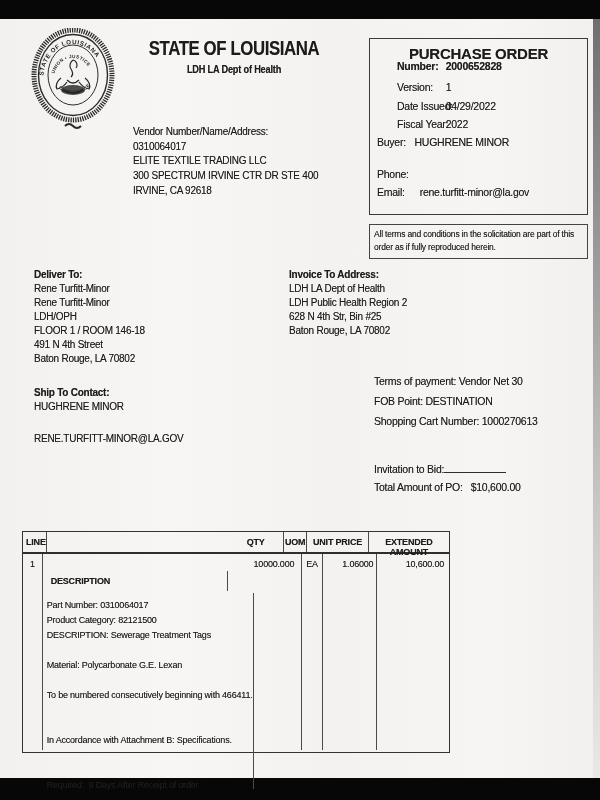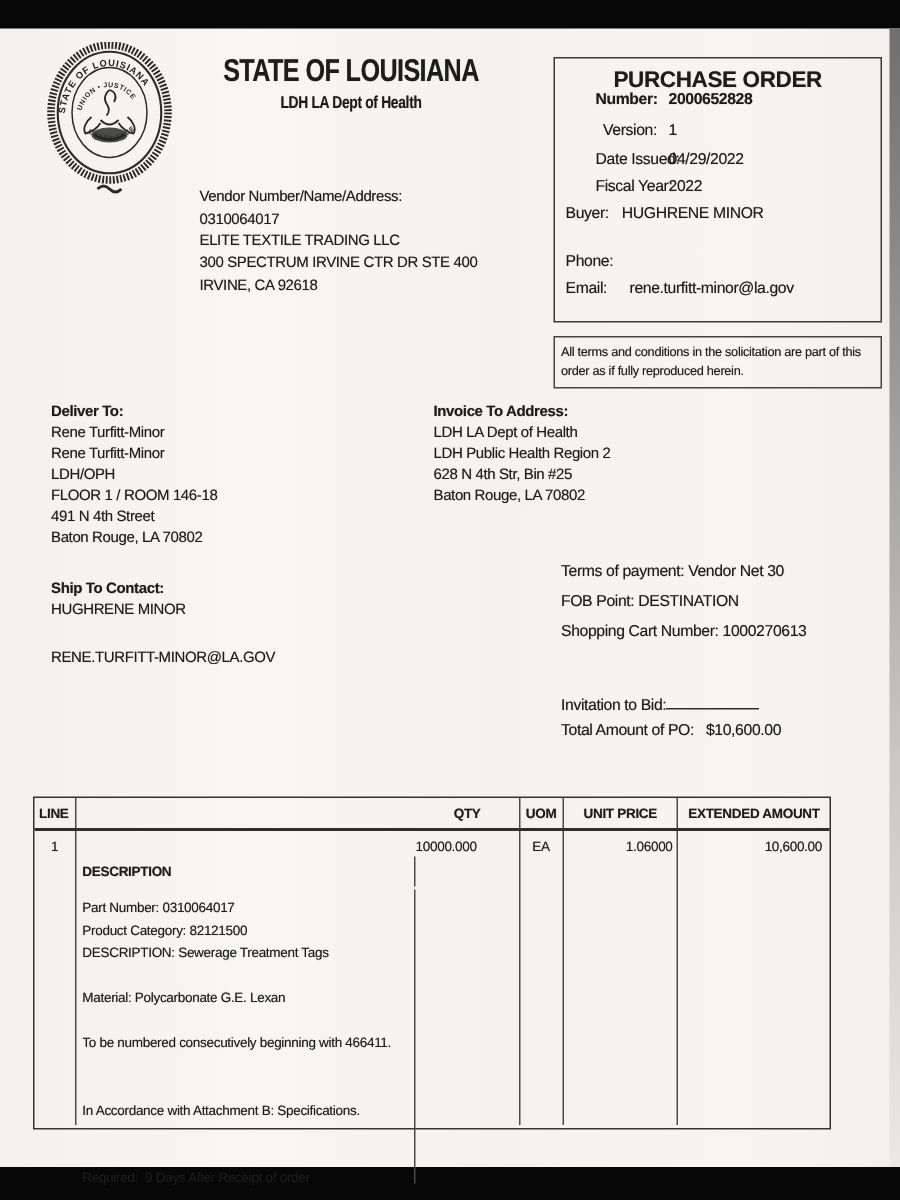--- a/index.html
+++ b/index.html
@@ -42,21 +42,21 @@
   .contact-email{left:34px;top:433px;font-size:10px;white-space:nowrap;}
   .blk-label{font-weight:bold;}
   
   .pay{font-size:10.5px;white-space:nowrap;}
   .p1{left:374px;top:375px;} .p2{left:374px;top:395px;} .p3{left:374px;top:415px;}
   .p4{left:374px;top:441px;} .p5{left:374px;top:463px;} .p6{left:374px;top:481px;}
   .blank-line{display:inline-block;height:10px;border-bottom:1px solid #2d2d2d;vertical-align:baseline;}
   .blank-bid{width:72px;} .blank-inv{width:62px;}
   .total-val{margin-left:8px;}
   
-  .items{left:22px;top:531px;width:532px;height:222px;border:1.5px solid #333;font-size:9px;letter-spacing:-0.2px;}
+  .items{left:22px;top:531px;width:428px;height:222px;border:1.5px solid #333;font-size:9px;letter-spacing:-0.2px;}
   .thead{display:flex;height:22px;border-bottom:2px solid #2e2e2e;font-weight:bold;}
   .tbody{display:flex;height:196px;}
   .c{border-right:1px solid #4a4a4a;height:100%;padding-top:4px;}
   .c:last-child{border-right:none;}
   .c-line{width:28px;text-align:center;}
   .c-desc{width:227px;padding-left:4px;text-align:left;margin-top:39px;}
   .c-qty{width:70px;text-align:left;}
   .c-uom{width:29px;text-align:center;}
   .c-price{width:77px;text-align:right;padding-right:3px;}
   .c-ext{width:101px;text-align:right;padding-right:5px;}
@@ -120,21 +120,21 @@
     <div>300 SPECTRUM IRVINE CTR DR STE 400</div>
     <div>IRVINE, CA 92618</div>
   </div>
 
   <div class="abs po-box txt">
     <div class="po-title">PURCHASE ORDER</div>
     <div class="po-row bold" style="top:21px;">
       <span class="po-lab">Number:</span>
       <span>2000652828</span>
     </div>
-    <div class="po-row" style="top:42px;text-align:center;">
+    <div class="po-row" style="top:42px;">
       <span class="po-lab">Version:</span>
       <span>1</span>
     </div>
     <div class="po-row" style="top:61px;">
       <span class="po-lab">Date Issued:</span>
       <span>04/29/2022</span>
     </div>
     <div class="po-row" style="top:79px;">
       <span class="po-lab">Fiscal Year:</span>
       <span>2022</span>

